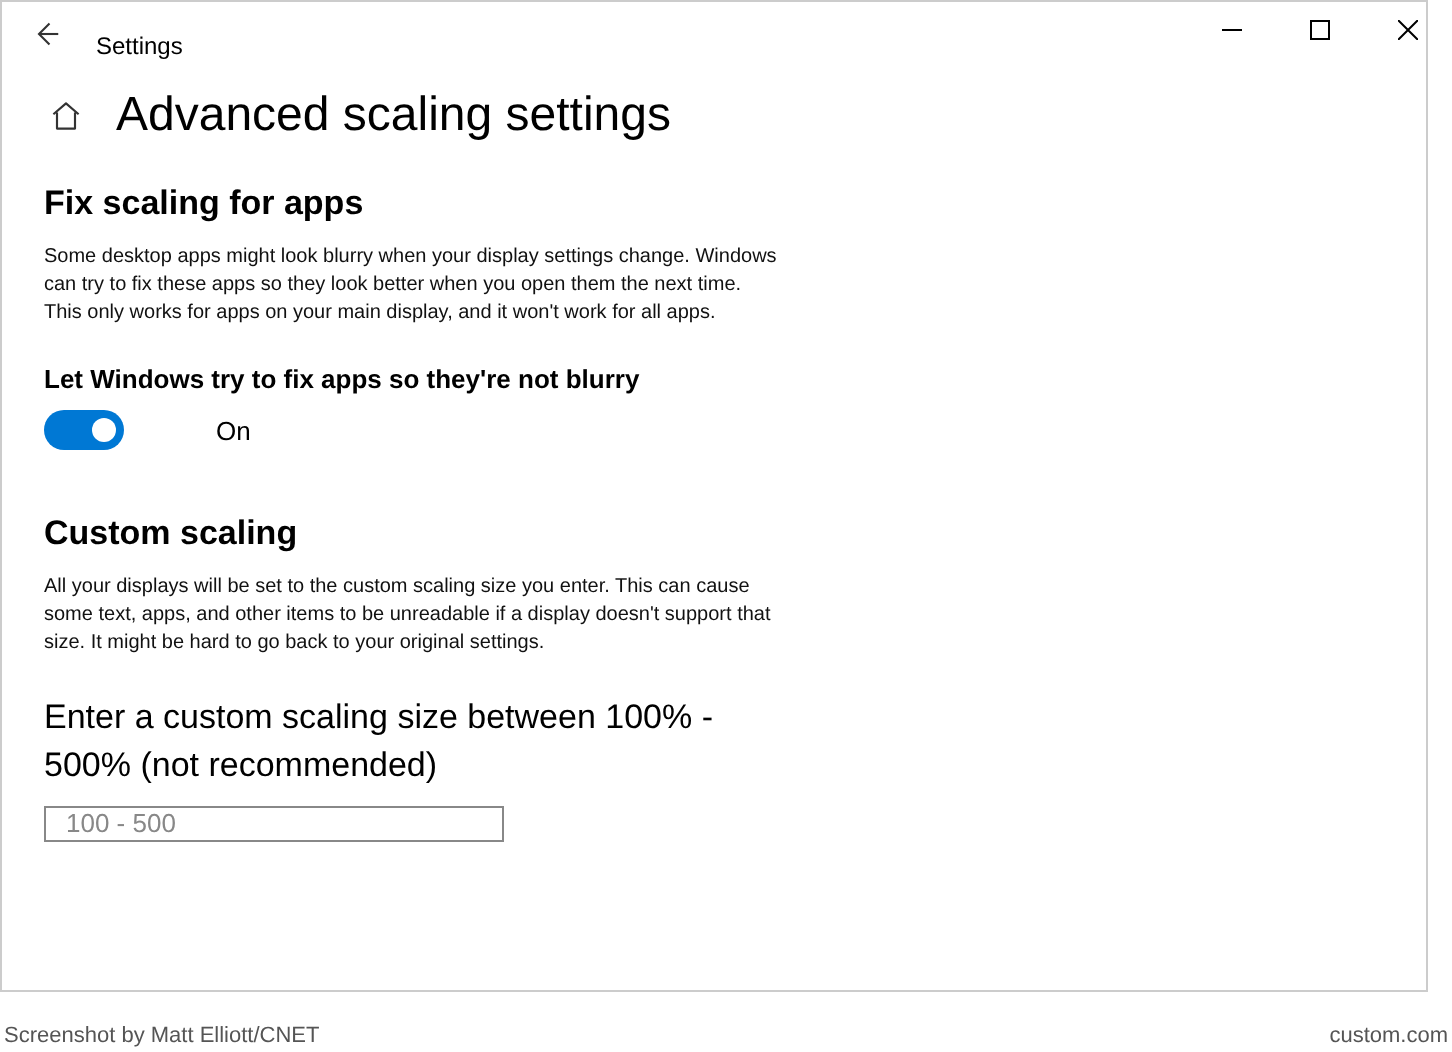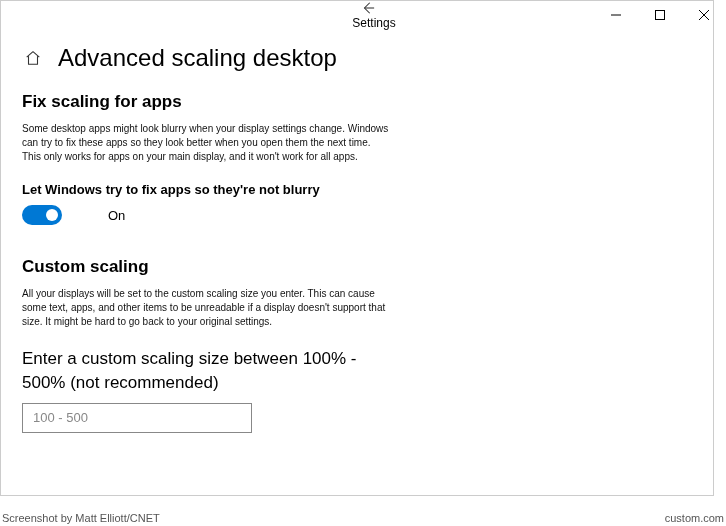--- a/index.html
+++ b/index.html
@@ -9,24 +9,23 @@
       color: #000;
       font-size: 13px;
       width: 726px;
       height: 526px;
       position: relative;
       overflow: hidden;
     }
     .titlebar {
       height: 30px;
       display: flex;
-      align-items: center;
+      align-items: flex-end;
       padding-left: 10px;
       position: relative;
-      flex-direction: column;
     }
     .back-btn {
       width: 26px;
       height: 26px;
       display: flex;
       align-items: center;
       justify-content: center;
       cursor: pointer;
     }
     .app-title {
@@ -114,21 +113,21 @@
       font-size: 13px;
     }
     .input-label {
       font-size: 17px;
       max-width: 370px;
       line-height: 1.4;
       margin-bottom: 8px;
     }
     .scale-input {
       width: 230px;
-      height: 30px;
+      height: 18px;
       border: 1px solid #888;
       padding: 0 10px;
       font-size: 13px;
       font-family: inherit;
       outline: none;
     }
     .scale-input::placeholder { color: #888; }
     .footer {
       position: absolute;
       bottom: 2px;
@@ -181,21 +180,21 @@
   </div>
 </div>
 
 <div class="content">
   <div class="header-row">
     <div class="home-btn">
       <svg width="18" height="18" viewBox="0 0 20 20">
           <path d="M3 9 L10 3 L17 9 M5 8 L5 17 L15 17 L15 8" stroke="#333" stroke-width="1.2" fill="none" stroke-linejoin="round"></path>
         </svg>
     </div>
-    <h1 class="page-title">Advanced scaling desktop</h1>
+    <h1 class="page-title">Advanced scaling settings</h1>
   </div>
 
   <h2 class="section-title">Fix scaling for apps</h2>
   <p class="section-desc">Some desktop apps might look blurry when your display settings change. Windows can try to fix these apps so they look better when you open them the next time. This only works for apps on your main display, and it won't work for all apps.</p>
 
   <div class="toggle-label">Let Windows try to fix apps so they're not blurry</div>
   <div class="toggle-row">
     <div class="toggle on">
       <div class="toggle-knob"></div>
     </div>

